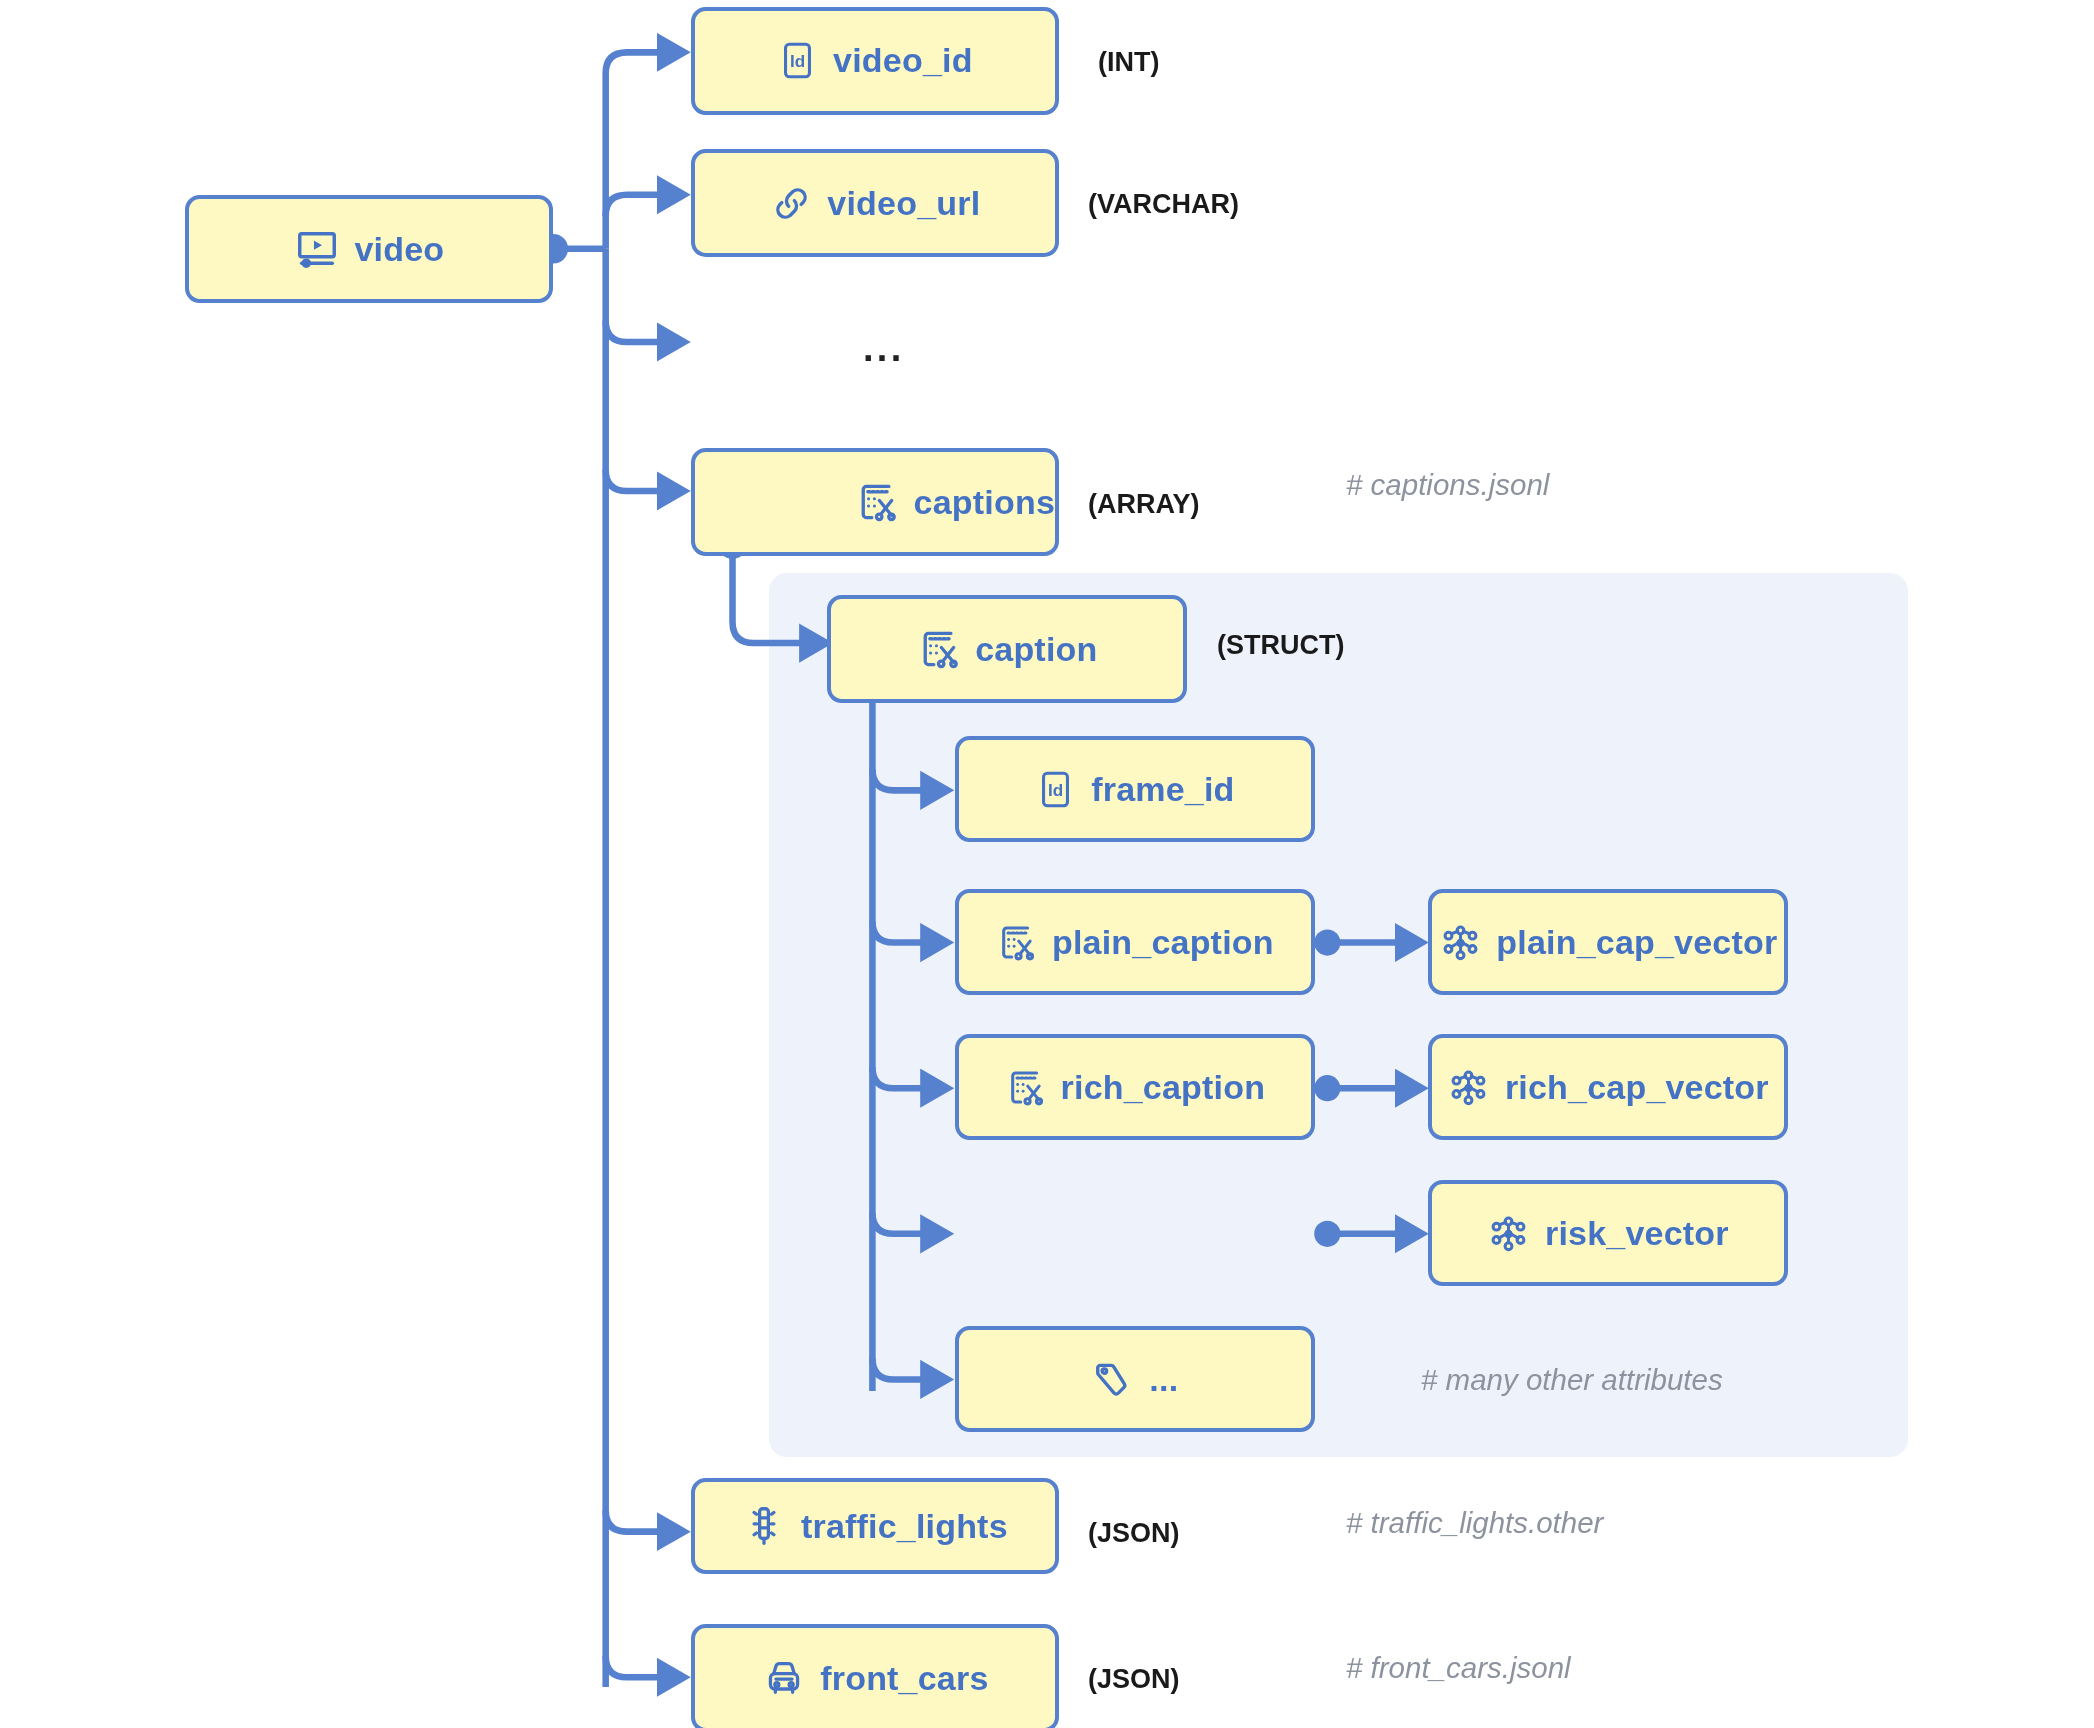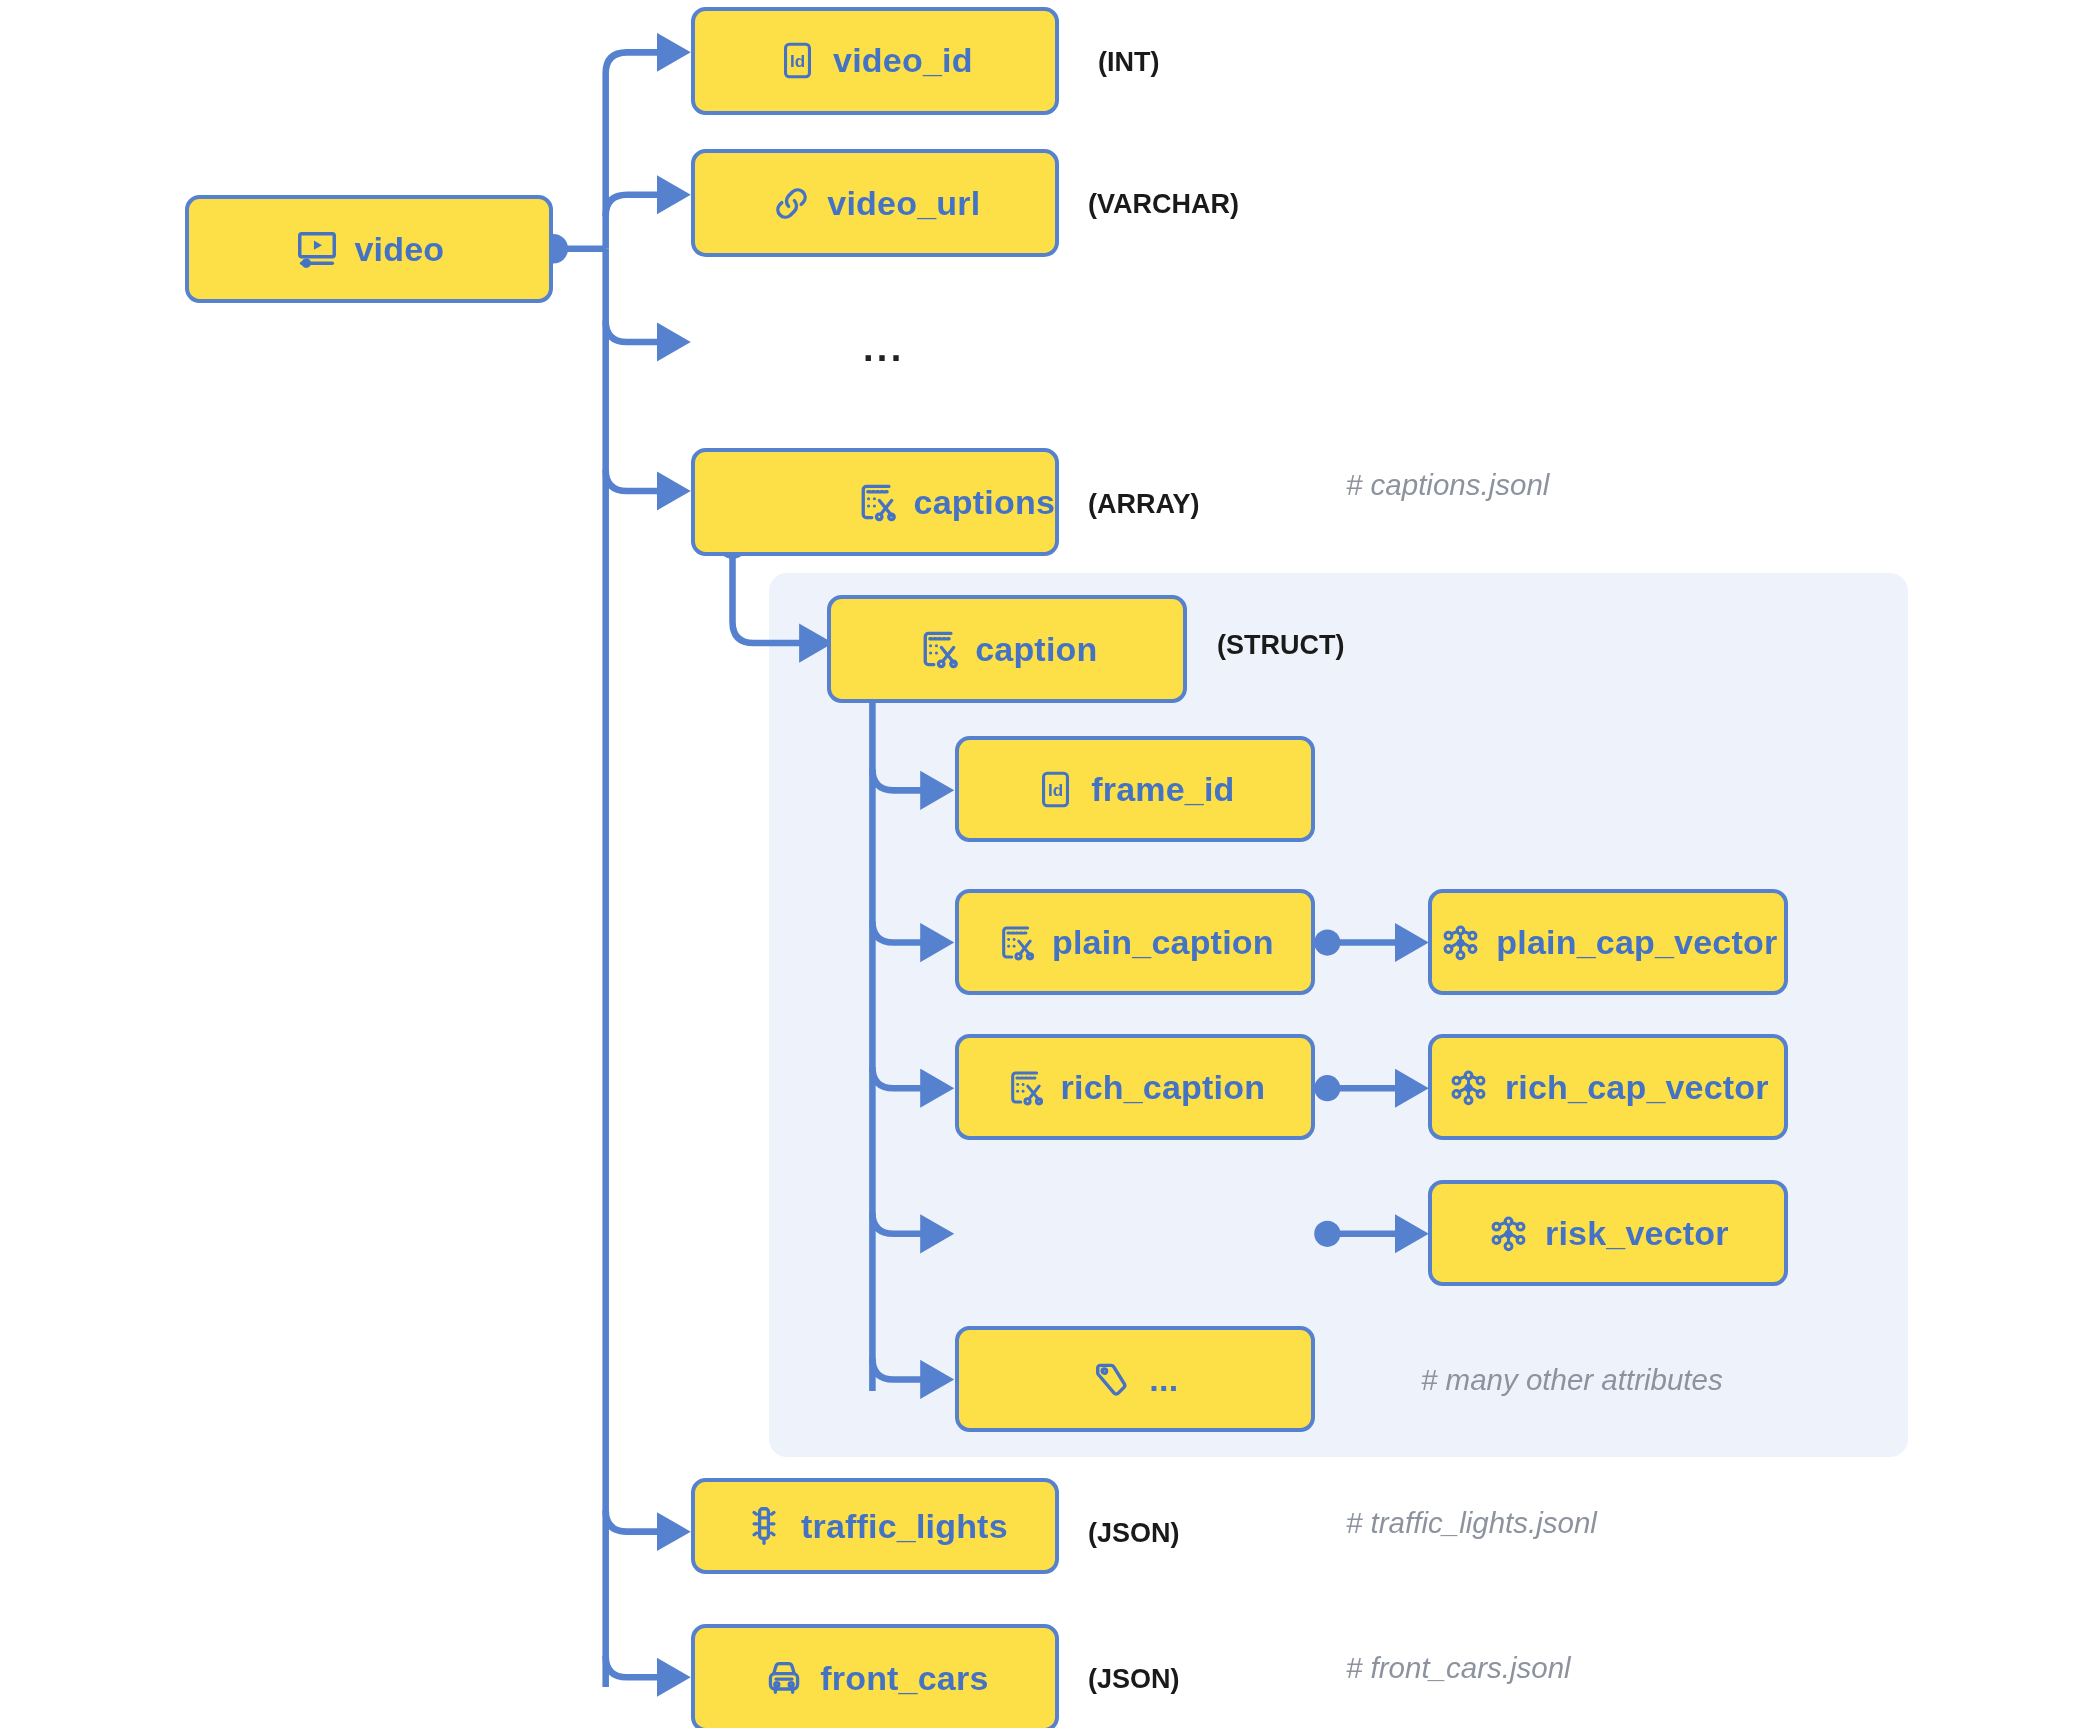--- a/index.html
+++ b/index.html
@@ -9,21 +9,21 @@
   }
   #stage{position:absolute;left:0;top:0;width:2095px;height:1728px;}
   svg.wires{position:absolute;left:0;top:0;width:2095px;height:1728px;pointer-events:none;}
 
   .panel{
     position:absolute;background:#EDF2FB;border-radius:18px;
   }
 
   .node{
     position:absolute;box-sizing:border-box;
-    background:#fde047;border:4.1px solid #5681CE;border-radius:14.7px;
+    background:#fef9c3;border:4.1px solid #5681CE;border-radius:14.7px;
     display:flex;align-items:center;justify-content:center;gap:14.7px;
     color:#4472C4;font-weight:700;
   }
   .node .lbl{font-size:34px;letter-spacing:0.2px;color:#4472C4;white-space:nowrap;}
   .node .ico{display:flex;align-items:center;justify-content:center;flex:0 0 auto;}
   .node .ico svg{display:block;}
 
   .typelabel{
     position:absolute;color:#1a1a1a;font-size:27px;font-weight:700;white-space:nowrap;
   }
@@ -276,21 +276,21 @@
         <rect x="9.6" y="2.6" width="4.8" height="16.2" rx="1.6"></rect>
         <path d="M9.6 7.6h4.8M9.6 13.0h4.8"></path>
         <path d="M12 18.8v2.6"></path>
         <path d="M6.6 4.6 7.9 5.6M6.6 10.8H8.1M6.6 16.8 7.9 15.8"></path>
         <path d="M17.4 4.6 16.1 5.6M17.4 10.8H15.9M17.4 16.8 16.1 15.8"></path>
       </svg>
     </span>
     <span class="lbl">traffic_lights</span>
   </div>
   <div class="typelabel" style="left:1088px;top:1518px;">(JSON)</div>
-  <div class="comment" style="left:1346px;top:1506px;"># traffic_lights.jsonl</div>
+  <div class="comment" style="left:1346px;top:1506px;"># traffic_lights.other</div>
 
   <div class="node" style="left:691px;top:1624px;width:368px;height:108px;">
     <span class="ico">
       <svg width="44" height="44" viewBox="0 0 24 24" fill="none" stroke="#4472C4" stroke-width="1.8" stroke-linecap="round" stroke-linejoin="round">
         <path d="M6.4 9.6 7.6 5.6a2 2 0 0 1 1.9-1.4h5a2 2 0 0 1 1.9 1.4l1.2 4"></path>
         <rect x="4.6" y="9.6" width="14.8" height="8.4" rx="2.4"></rect>
         <path d="M7.6 12.6h8.8"></path>
         <circle cx="8.1" cy="15.6" r="1.1"></circle>
         <circle cx="15.9" cy="15.6" r="1.1"></circle>
         <path d="M7.3 18v1.8M16.7 18v1.8"></path>

